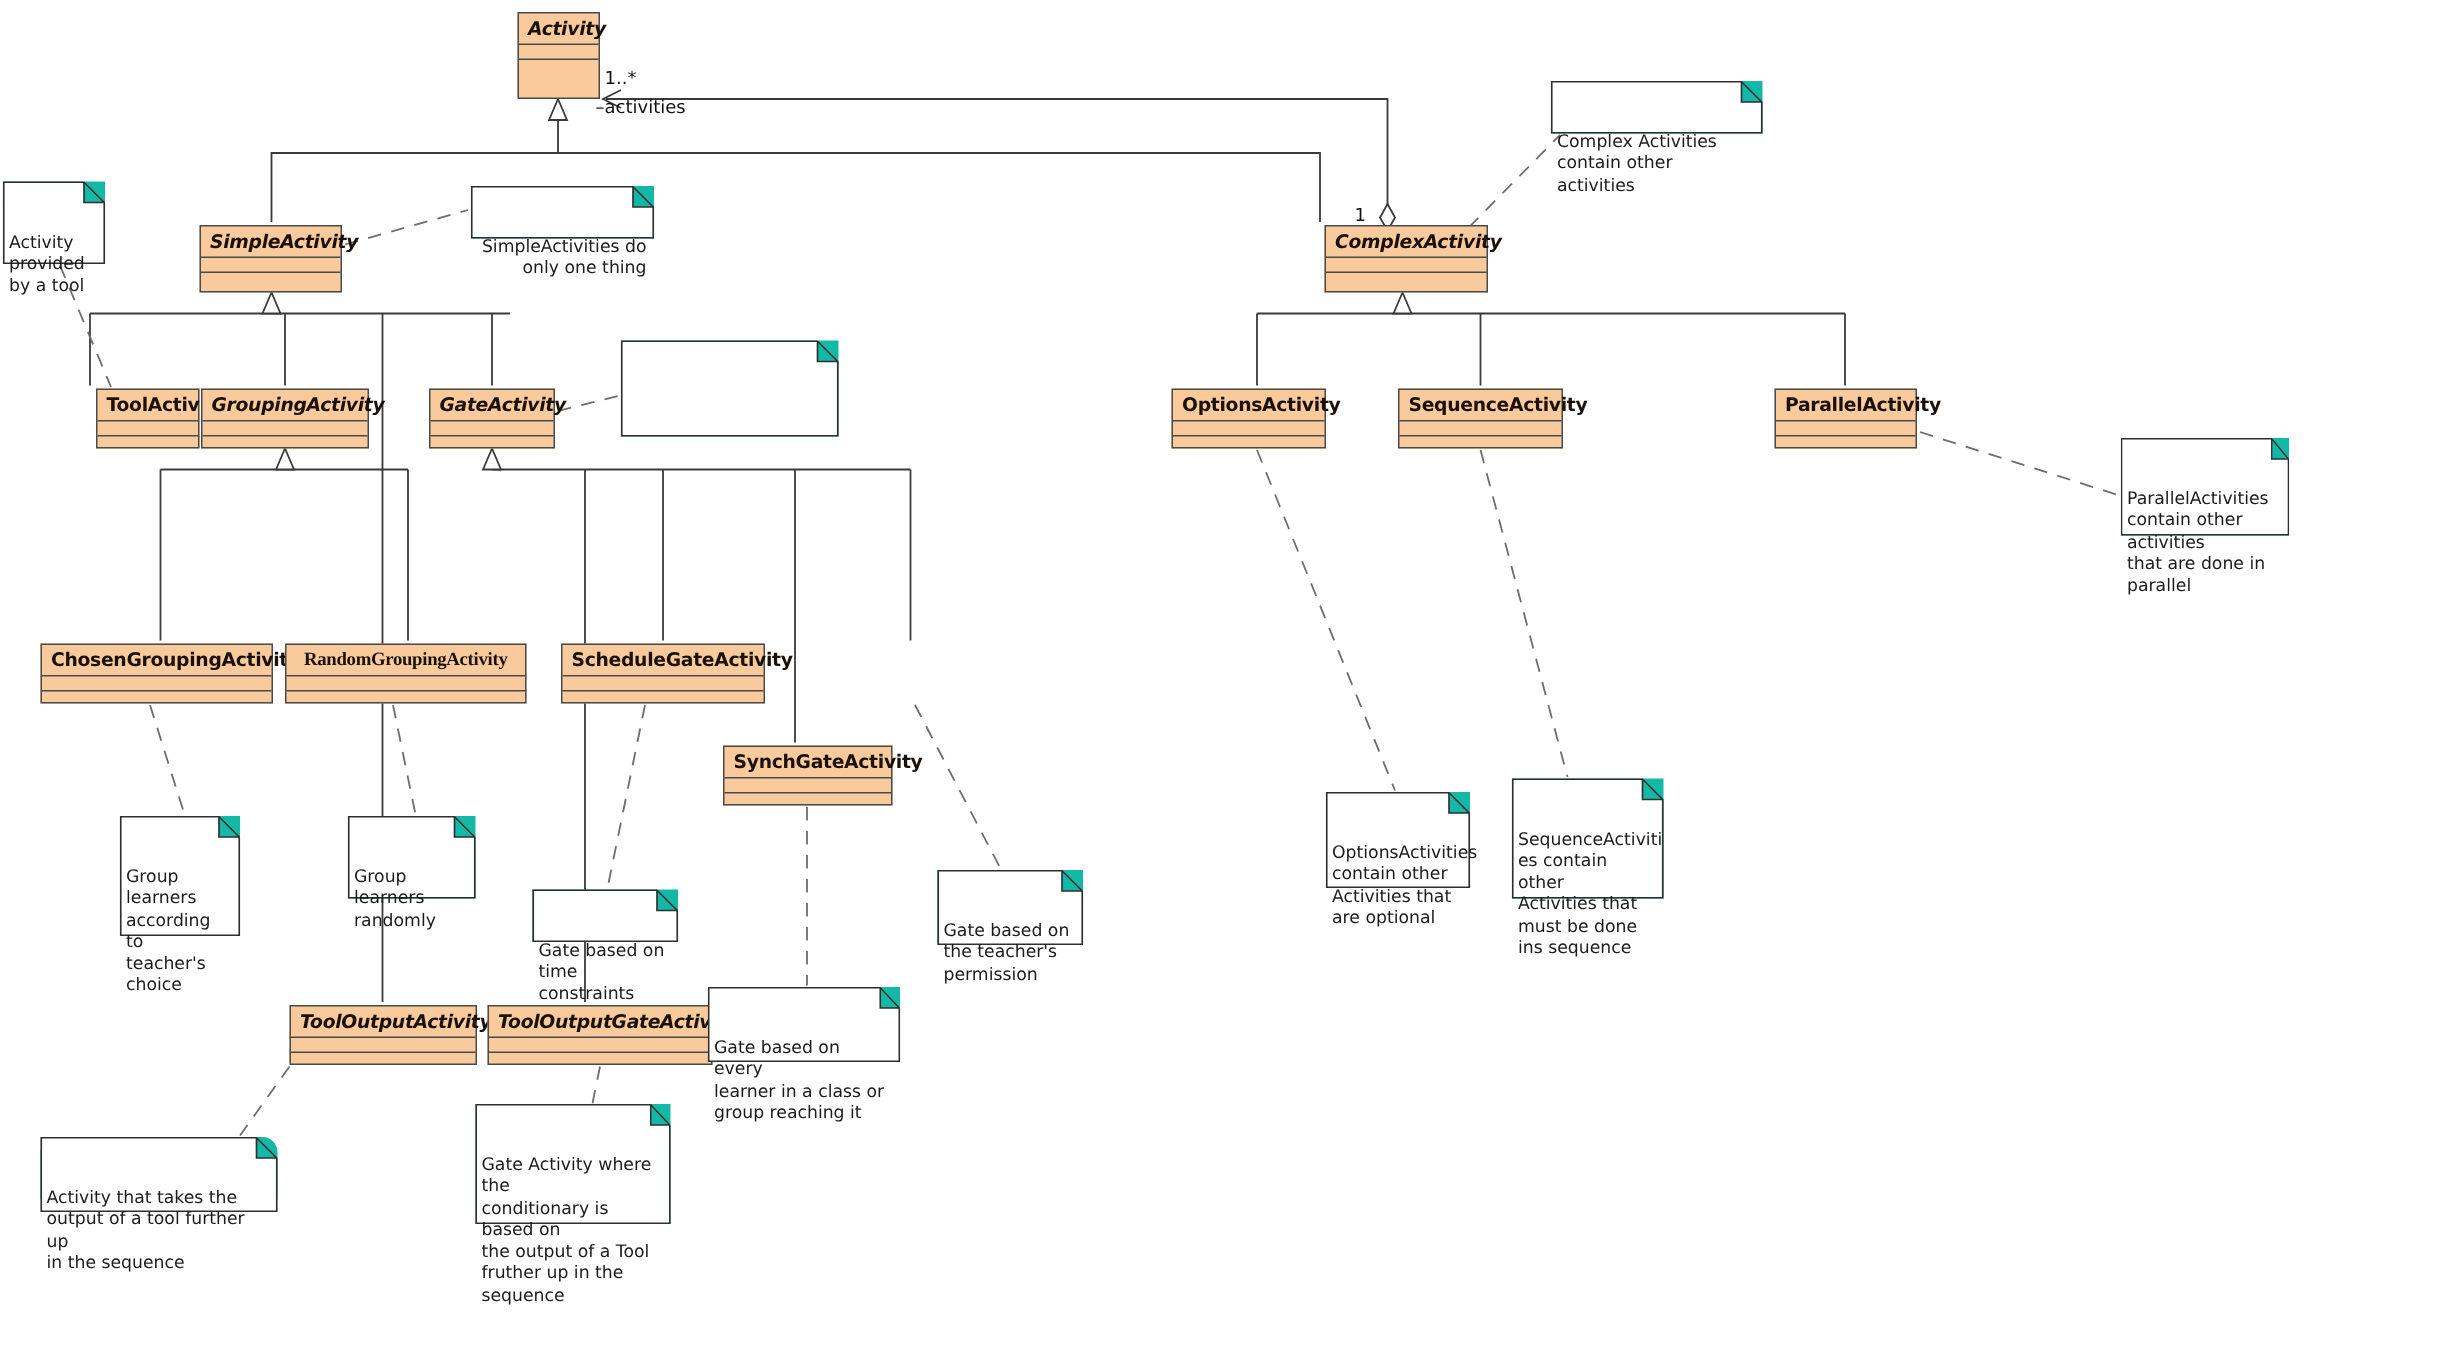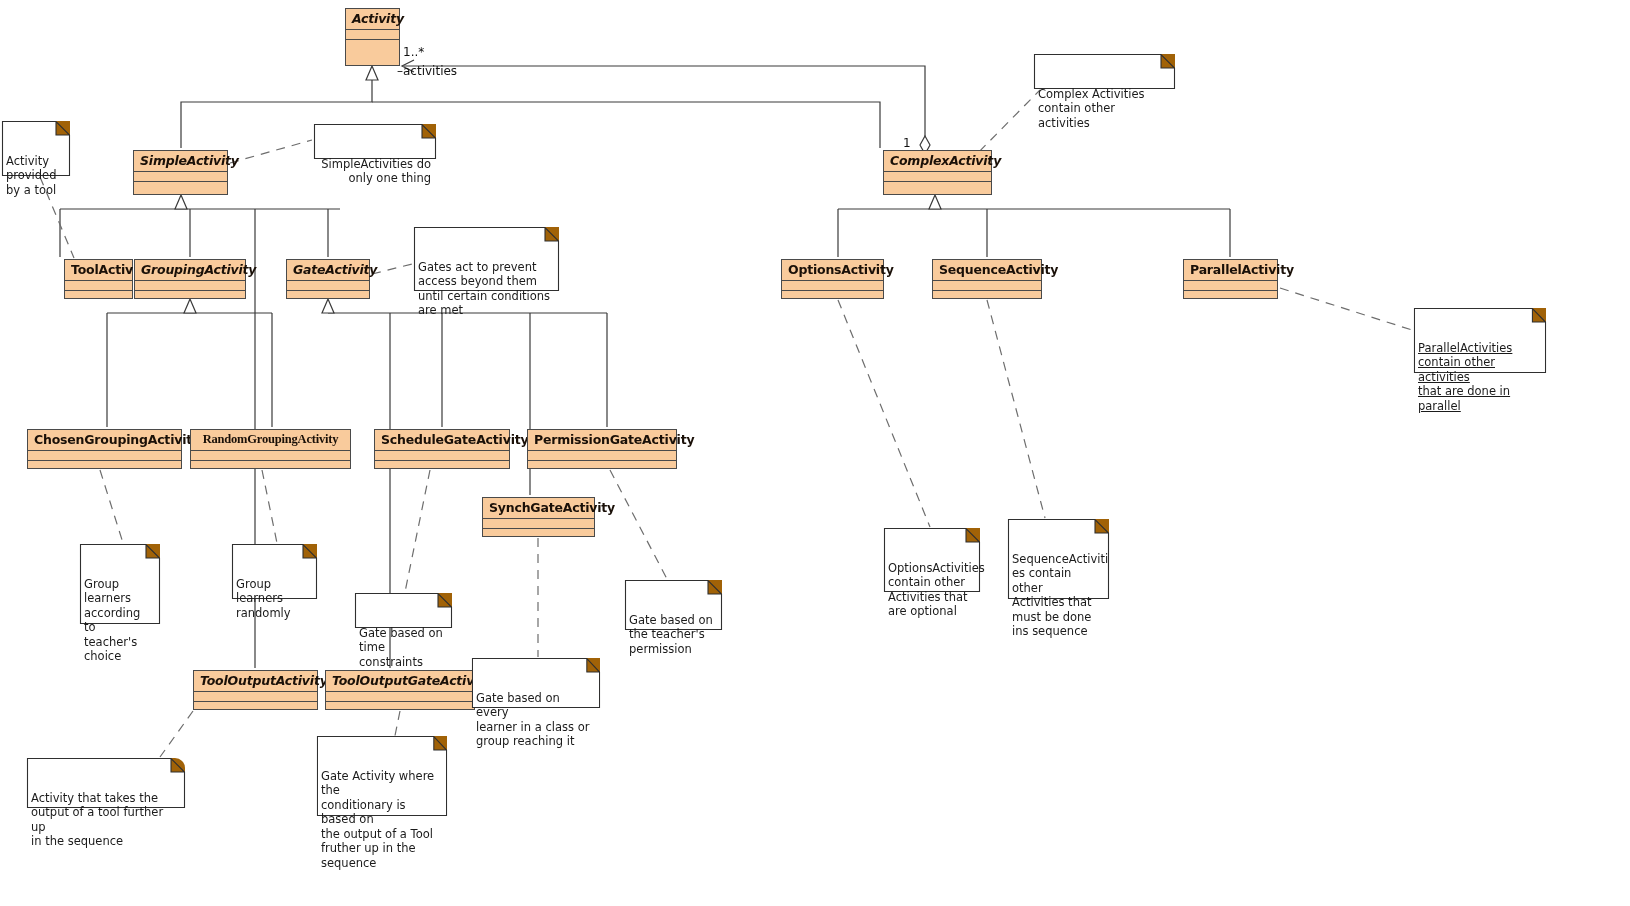--- a/index.html
+++ b/index.html
@@ -75,21 +75,21 @@
     border-top: 1px solid #4a4a4a;
   }
   .cls-ops {
     box-sizing: border-box;
     height: 11px;
     border-top: 1px solid #4a4a4a;
   }
   .note-box {
     position: absolute;
     box-sizing: border-box;
-    background: #a16207;
+    background: #14b8a6;
     font-size: 11.5px;
     color: #1b1b1b;
     line-height: 1.26;
     padding: 4px 5px 3px 4px;
     white-space: pre-line;
   }
   .note-shape {
     position: absolute;
     left: 0;
     top: 0;
@@ -252,25 +252,20 @@
     <div class="cls-attrs"></div>
     <div class="cls-ops"></div>
   </div>
 
   <div class="cls-box" style="left:374px; top:429px; width:136px; height:40px;">
     <div class="cls-title">ScheduleGateActivity</div>
     <div class="cls-attrs"></div>
     <div class="cls-ops"></div>
   </div>
 
-  <div class="cls-box" style="left:527px; top:429px; width:150px; height:40px;">
-    <div class="cls-title">PermissionGateActivity</div>
-    <div class="cls-attrs"></div>
-    <div class="cls-ops"></div>
-  </div>
 
   <div class="cls-box" style="left:482px; top:497px; width:113px; height:40px;">
     <div class="cls-title">SynchGateActivity</div>
     <div class="cls-attrs"></div>
     <div class="cls-ops"></div>
   </div>
 
   <div class="cls-box abstract" style="left:193px; top:670px; width:125px; height:40px;">
     <div class="cls-title">ToolOutputActivity</div>
     <div class="cls-attrs"></div>
@@ -305,27 +300,23 @@
         <path d="M 0.5 0.5 L 127 0.5 L 140.5 14 L 140.5 34.5 L 0.5 34.5 Z M 127 0.5 L 127 14 L 140.5 14"></path>
       </svg>
     <div class="note-text">Complex Activities
 contain other activities</div>
   </div>
 
   <div class="note-box" style="left:414px; top:227px; width:145px; height:64px;">
     <svg class="note-shape" viewBox="0 0 145 64" preserveAspectRatio="none">
         <path d="M 0.5 0.5 L 131 0.5 L 144.5 14 L 144.5 63.5 L 0.5 63.5 Z M 131 0.5 L 131 14 L 144.5 14"></path>
       </svg>
-    <div class="note-text">Gates act to prevent
-access beyond them
-until certain conditions
-are met</div>
-  </div>
-
-  <div class="note-box" style="left:1414px; top:308px; width:132px; height:65px;text-decoration:underline;">
+  </div>
+
+  <div class="note-box" style="left:1414px; top:292px; width:112px; height:65px;">
     <svg class="note-shape" viewBox="0 0 136 65" preserveAspectRatio="none">
         <path d="M 0.5 0.5 L 122 0.5 L 135.5 14 L 135.5 64.5 L 0.5 64.5 Z M 122 0.5 L 122 14 L 135.5 14"></path>
       </svg>
     <div class="note-text">ParallelActivities
 contain other activities
 that are done in
 parallel</div>
   </div>
 
   <div class="note-box" style="left:884px; top:528px; width:96px; height:64px;">

